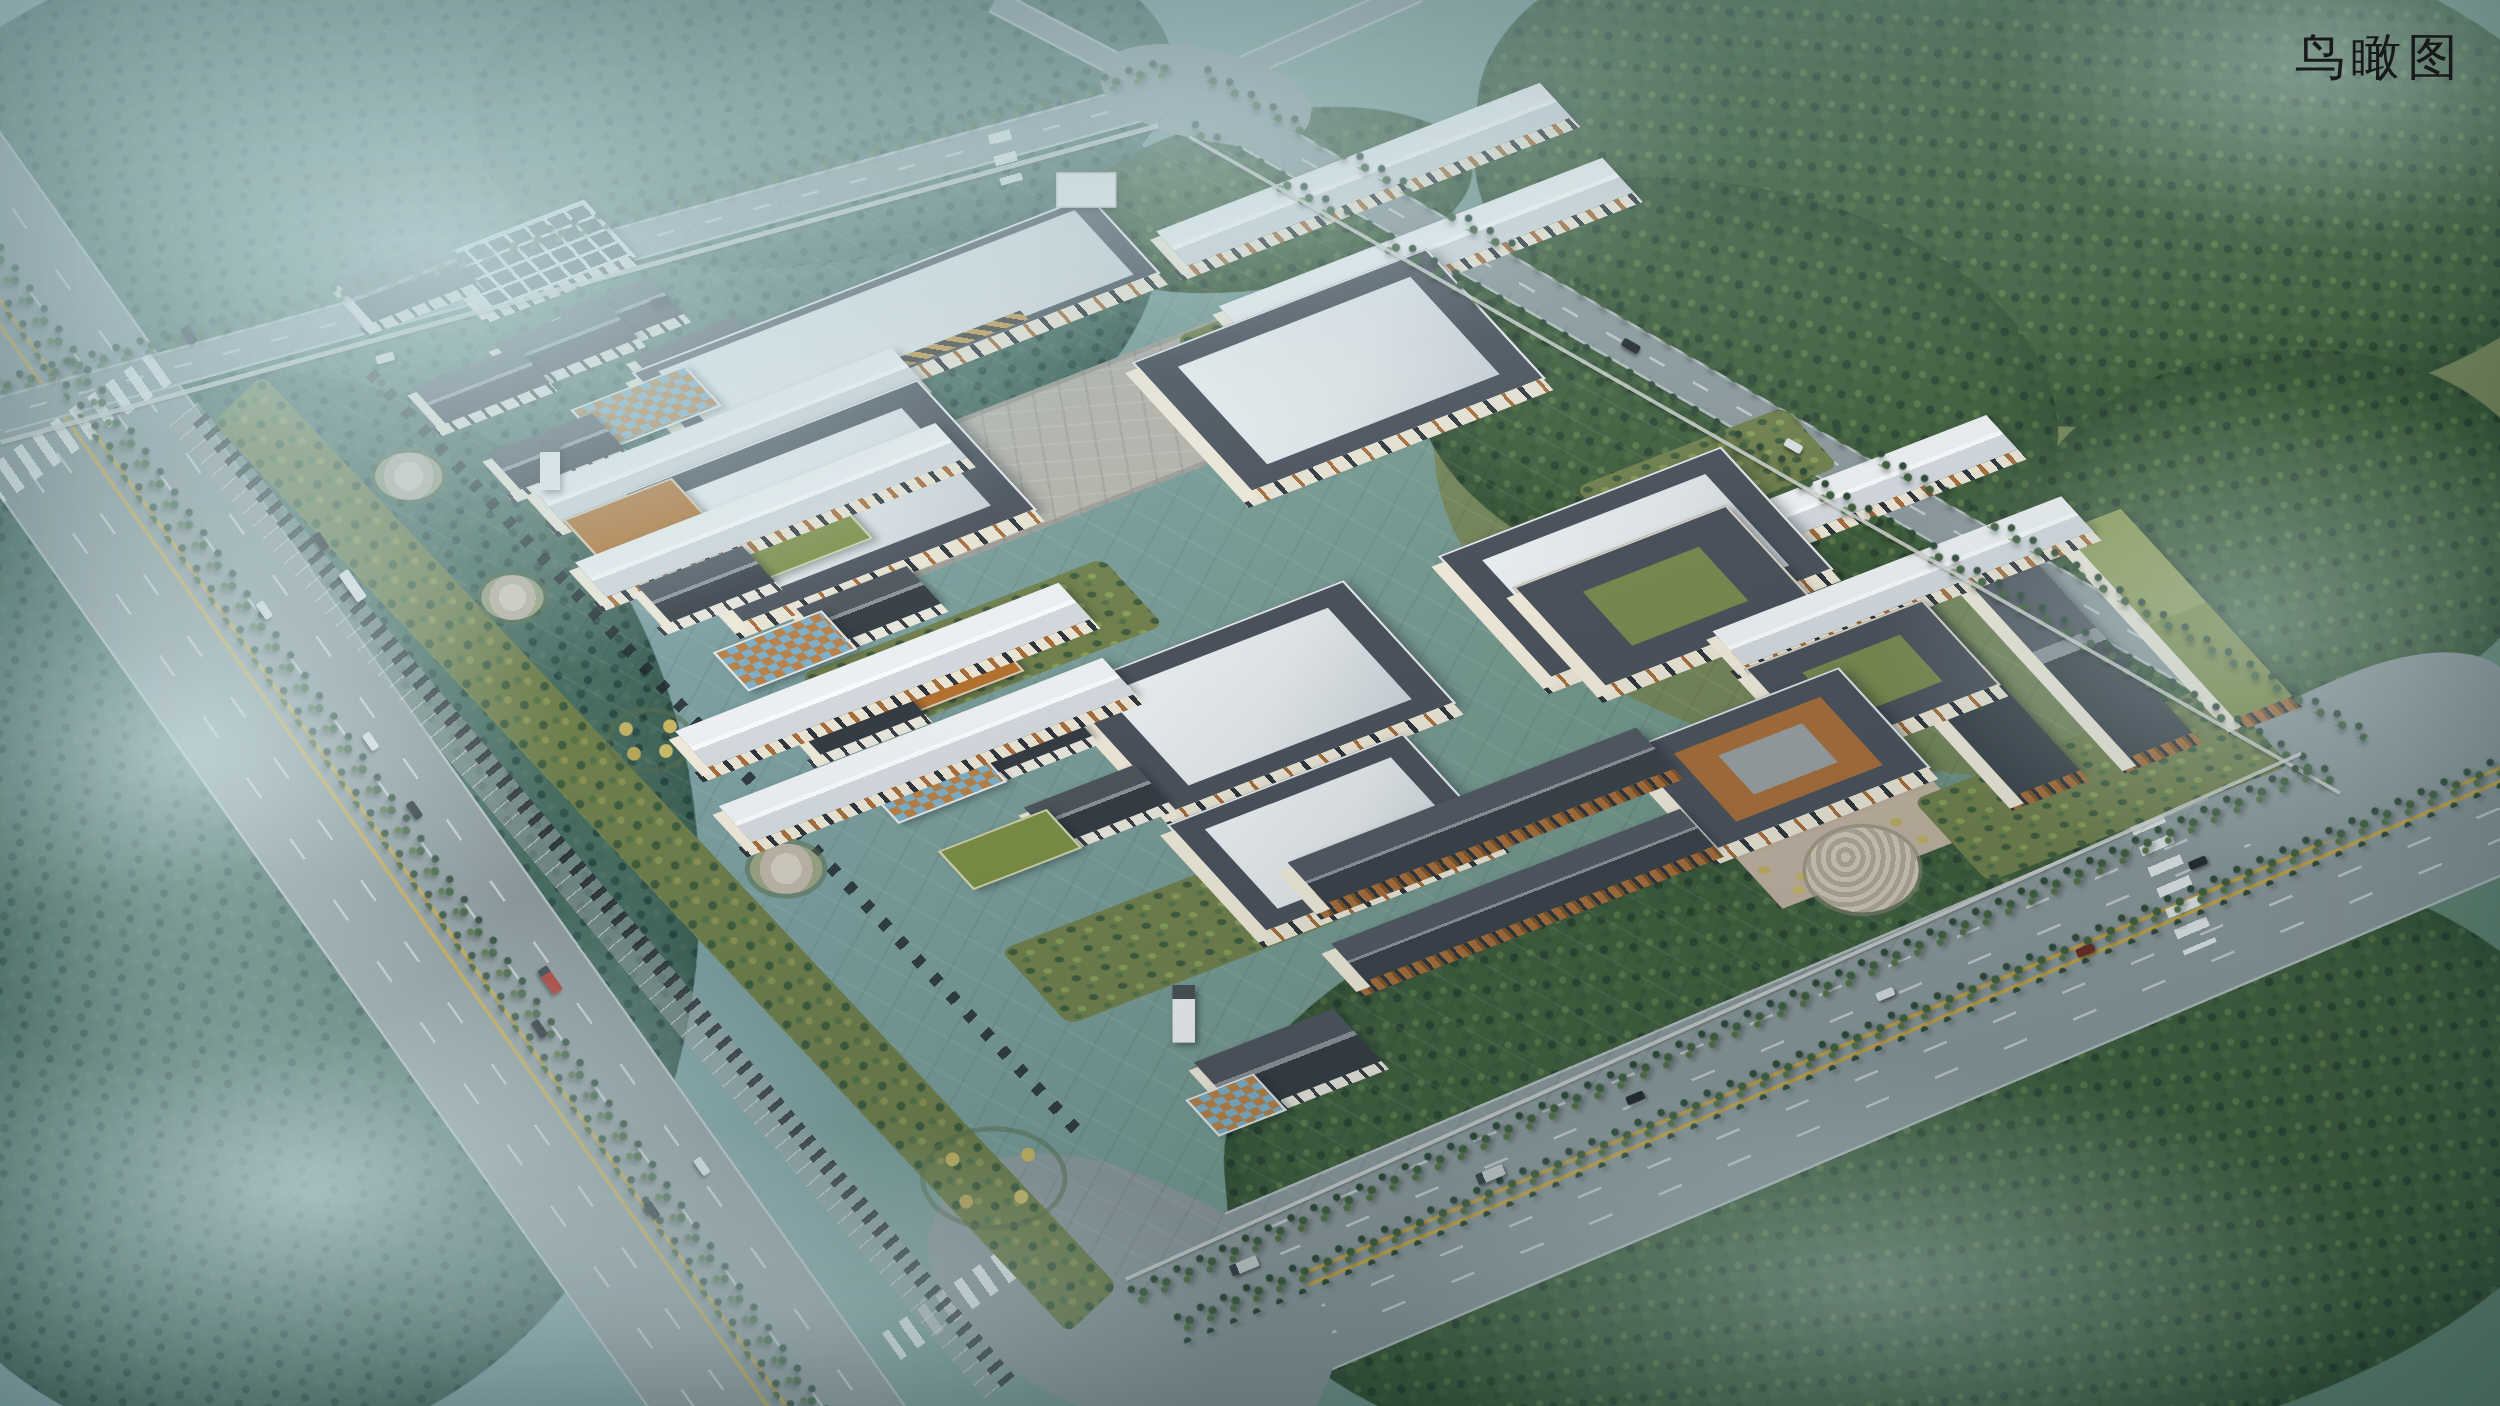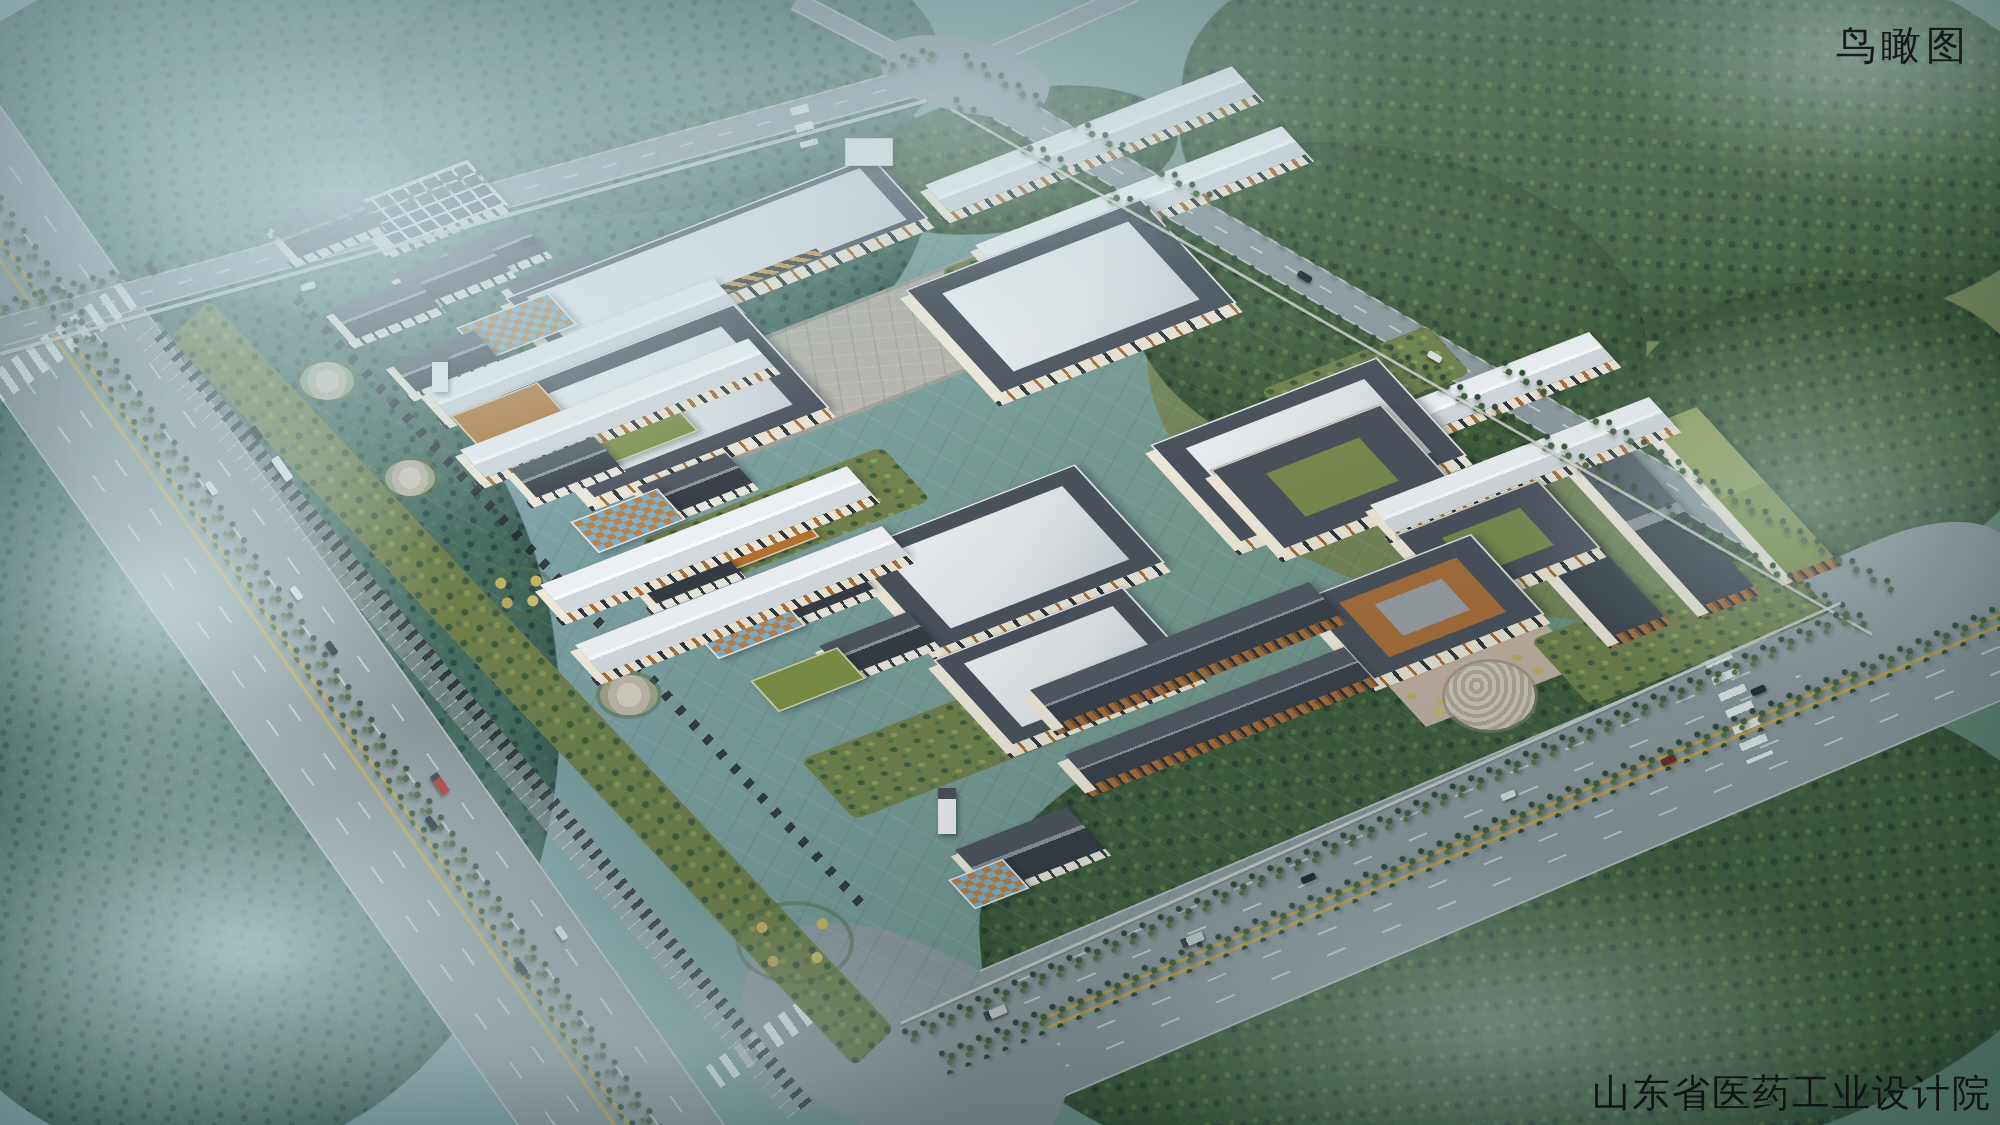--- a/index.html
+++ b/index.html
@@ -281,14 +281,13 @@
   <div class="abs fog light" style="left:500px;top:-100px;width:900px;height:400px;"></div>
   <div class="abs fog" style="left:-150px;top:350px;width:600px;height:500px;"></div>
   <div class="abs fog" style="left:-200px;top:700px;width:900px;height:500px;"></div>
   <div class="abs fog light" style="left:300px;top:900px;width:700px;height:300px;"></div>
   <div class="abs fog light" style="left:1500px;top:300px;width:600px;height:400px;"></div>
   <div class="abs fog light" style="left:1600px;top:-100px;width:500px;height:300px;"></div>
   <div class="abs fog light" style="left:1100px;top:850px;width:800px;height:350px;"></div>
   <div class="abs grade"></div>
 
   <div class="abs title-label" style="left:1836px;top:18px;">鸟瞰图</div>
-  <div class="abs credit-label" style="right:8px;bottom:6px;">山东省医药工业设计院</div>
 </div>
 
 </body></html>

